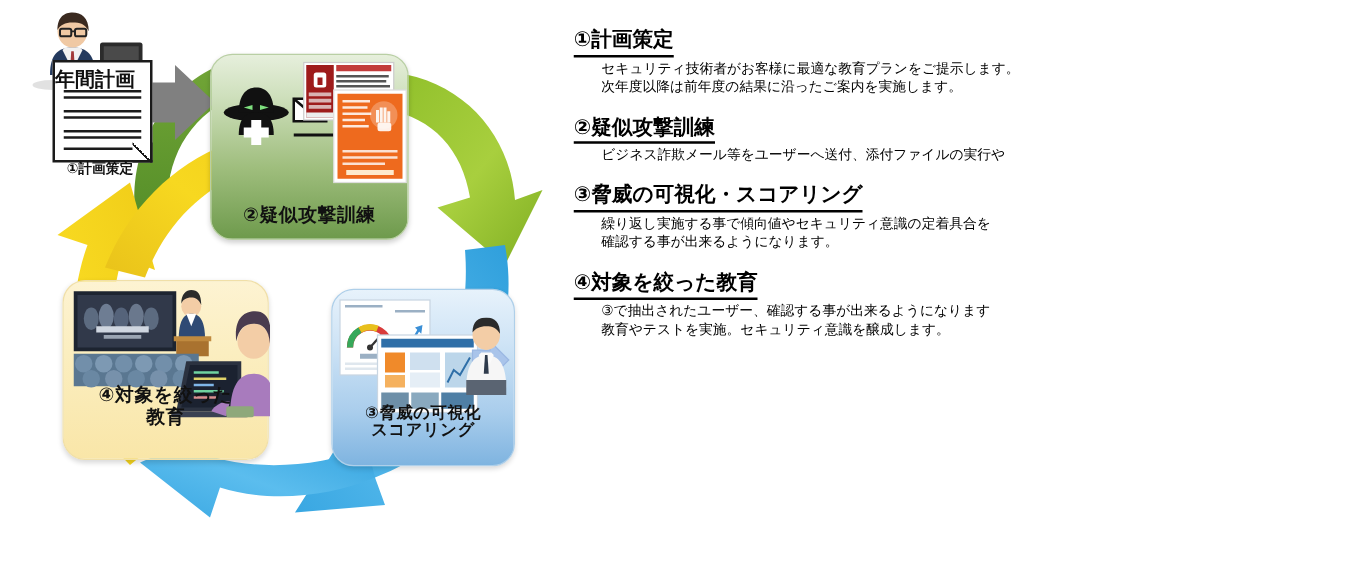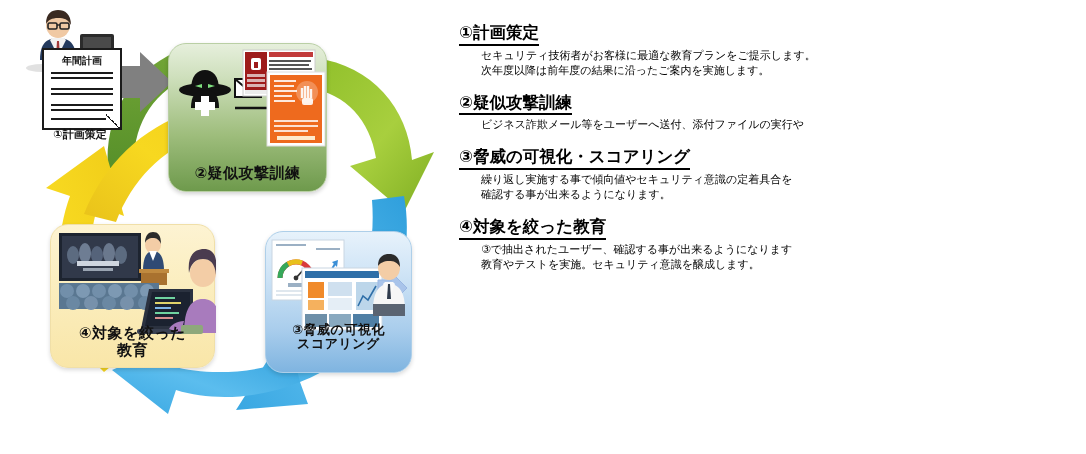--- a/index.html
+++ b/index.html
@@ -49,31 +49,31 @@
   }
   #node3 .caption{bottom:20px;font-size:13px;}
 
   
   #node4{
     left:50px;top:224px;width:165px;height:144px;
     background:linear-gradient(to bottom,#fdf3d2 0%,#fbeec0 40%,#f9e6a8 100%);
     border:1px solid #f0dfa8;
     box-shadow:0 2px 4px rgba(0,0,0,.15);
   }
-  #node4 .caption{bottom:8px;font-size:15px;margin-top:37px;}
+  #node4 .caption{bottom:24px;font-size:15px;margin-top:37px;}
 
   
   #plan{position:absolute;left:20px;top:8px;width:120px;height:135px;}
   #plan .sheet{
     position:absolute;left:22px;top:40px;width:76px;height:78px;
     background:#fff;border:2px solid #1b1b1b;
   }
   #plan .sheet .title{
-    position:absolute;top:4px;left:0;right:0;text-align:center;
-    font-size:10px;font-weight:bold;color:#111;
+    position:absolute;top:4px;left:0;right:0;text-align:left;
+    font-size:16px;font-weight:bold;color:#111;
   }
   #plan .sheet .rule{
     position:absolute;left:7px;right:7px;height:0;
     border-top:2px solid #1b1b1b;
   }
   #plan .fold{
     position:absolute;right:-2px;bottom:-2px;width:14px;height:14px;
     background:linear-gradient(225deg,#fff 50%,#1b1b1b 50%,#1b1b1b 56%,#fff 56%);
     border-right:2px solid #1b1b1b;border-bottom:2px solid #1b1b1b;
   }

